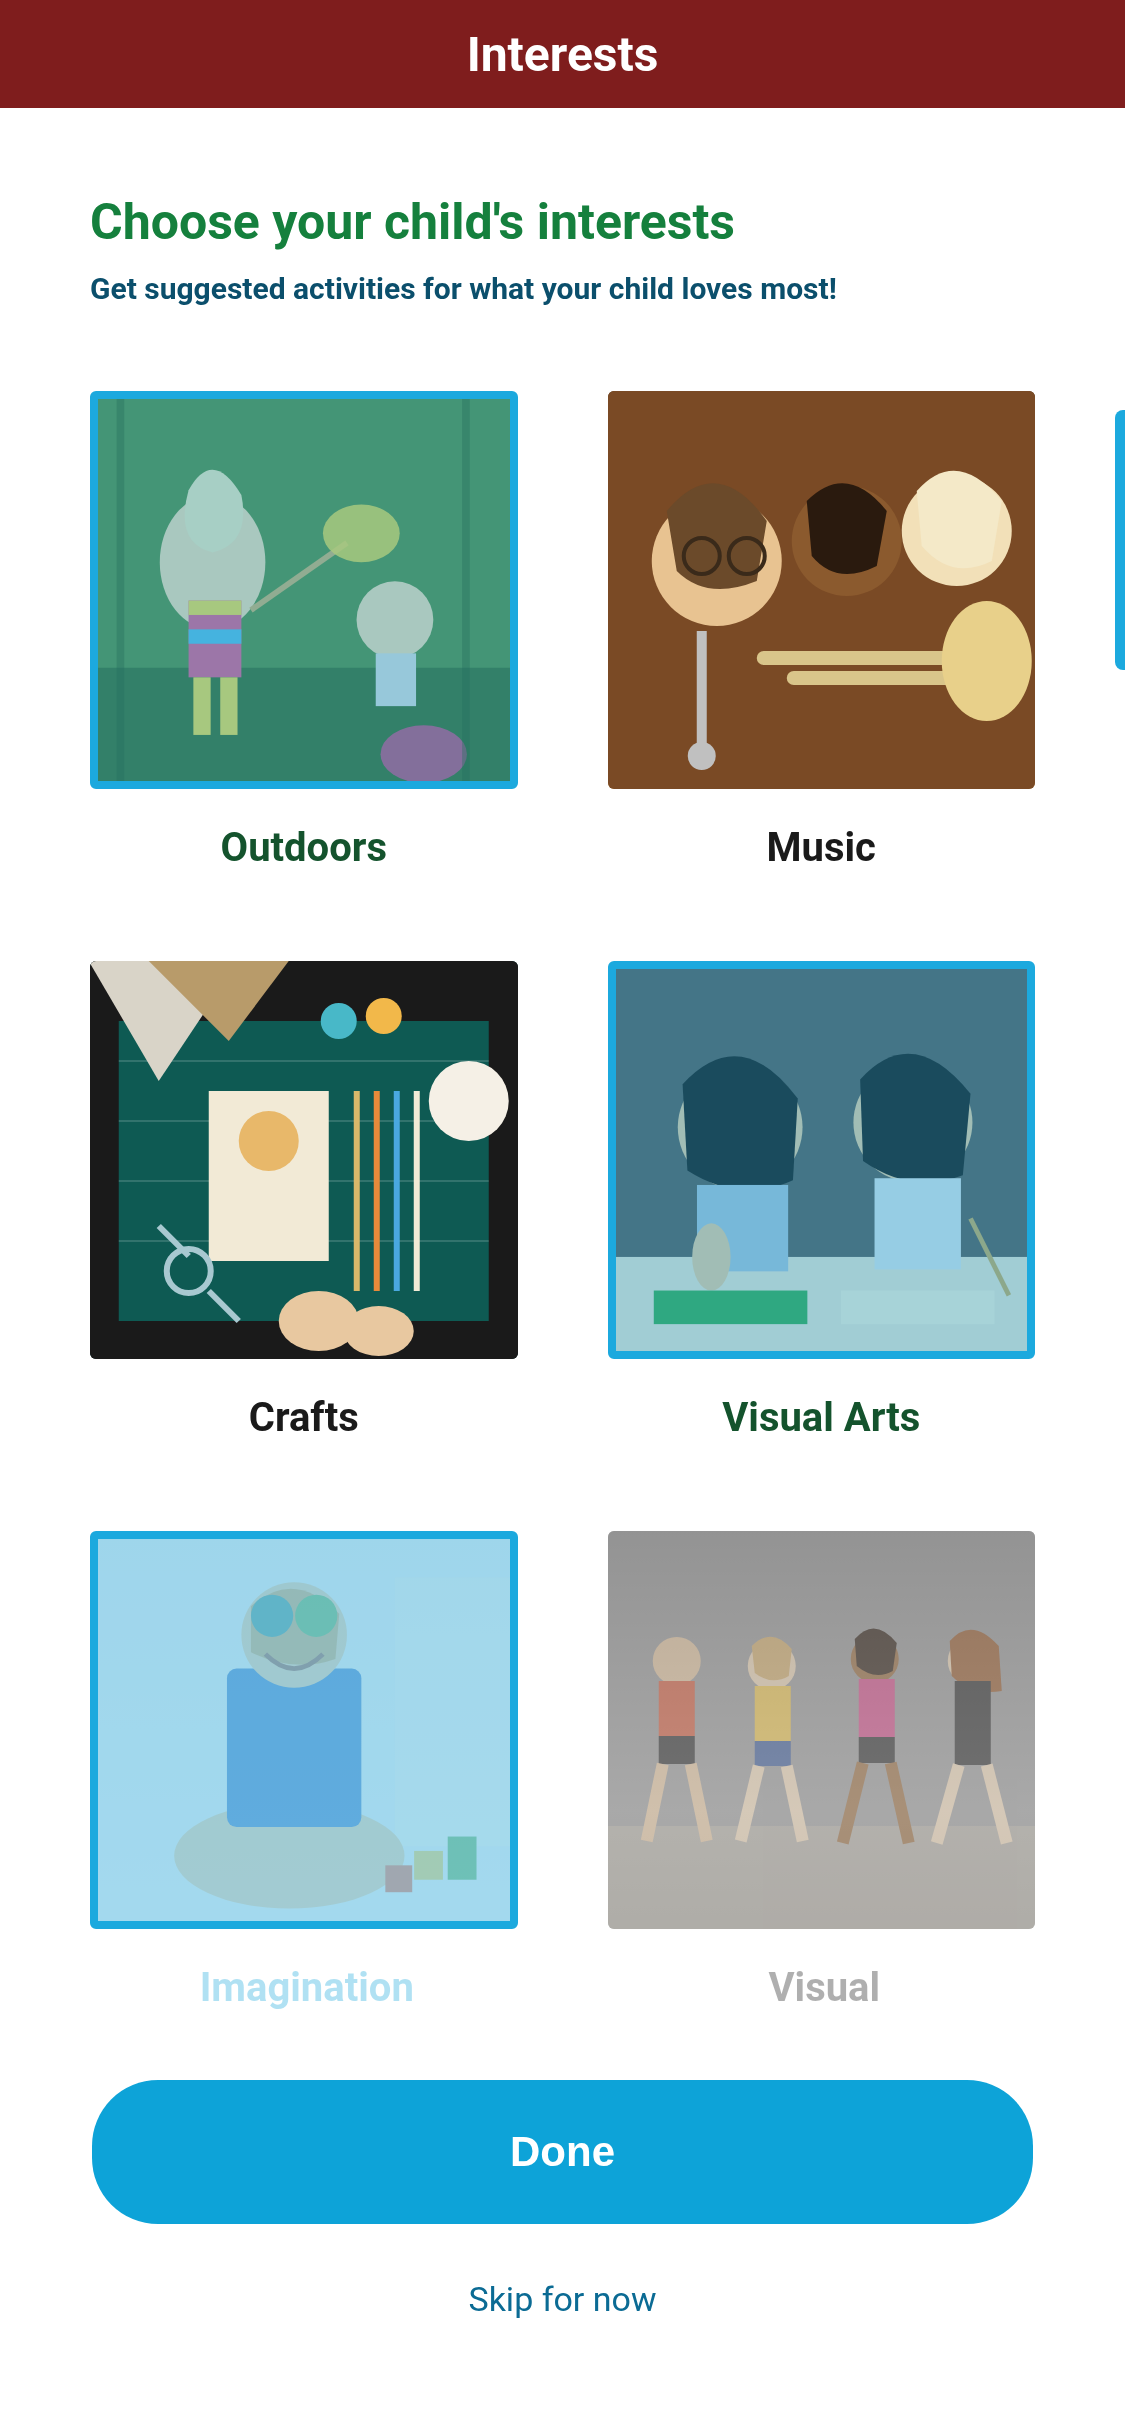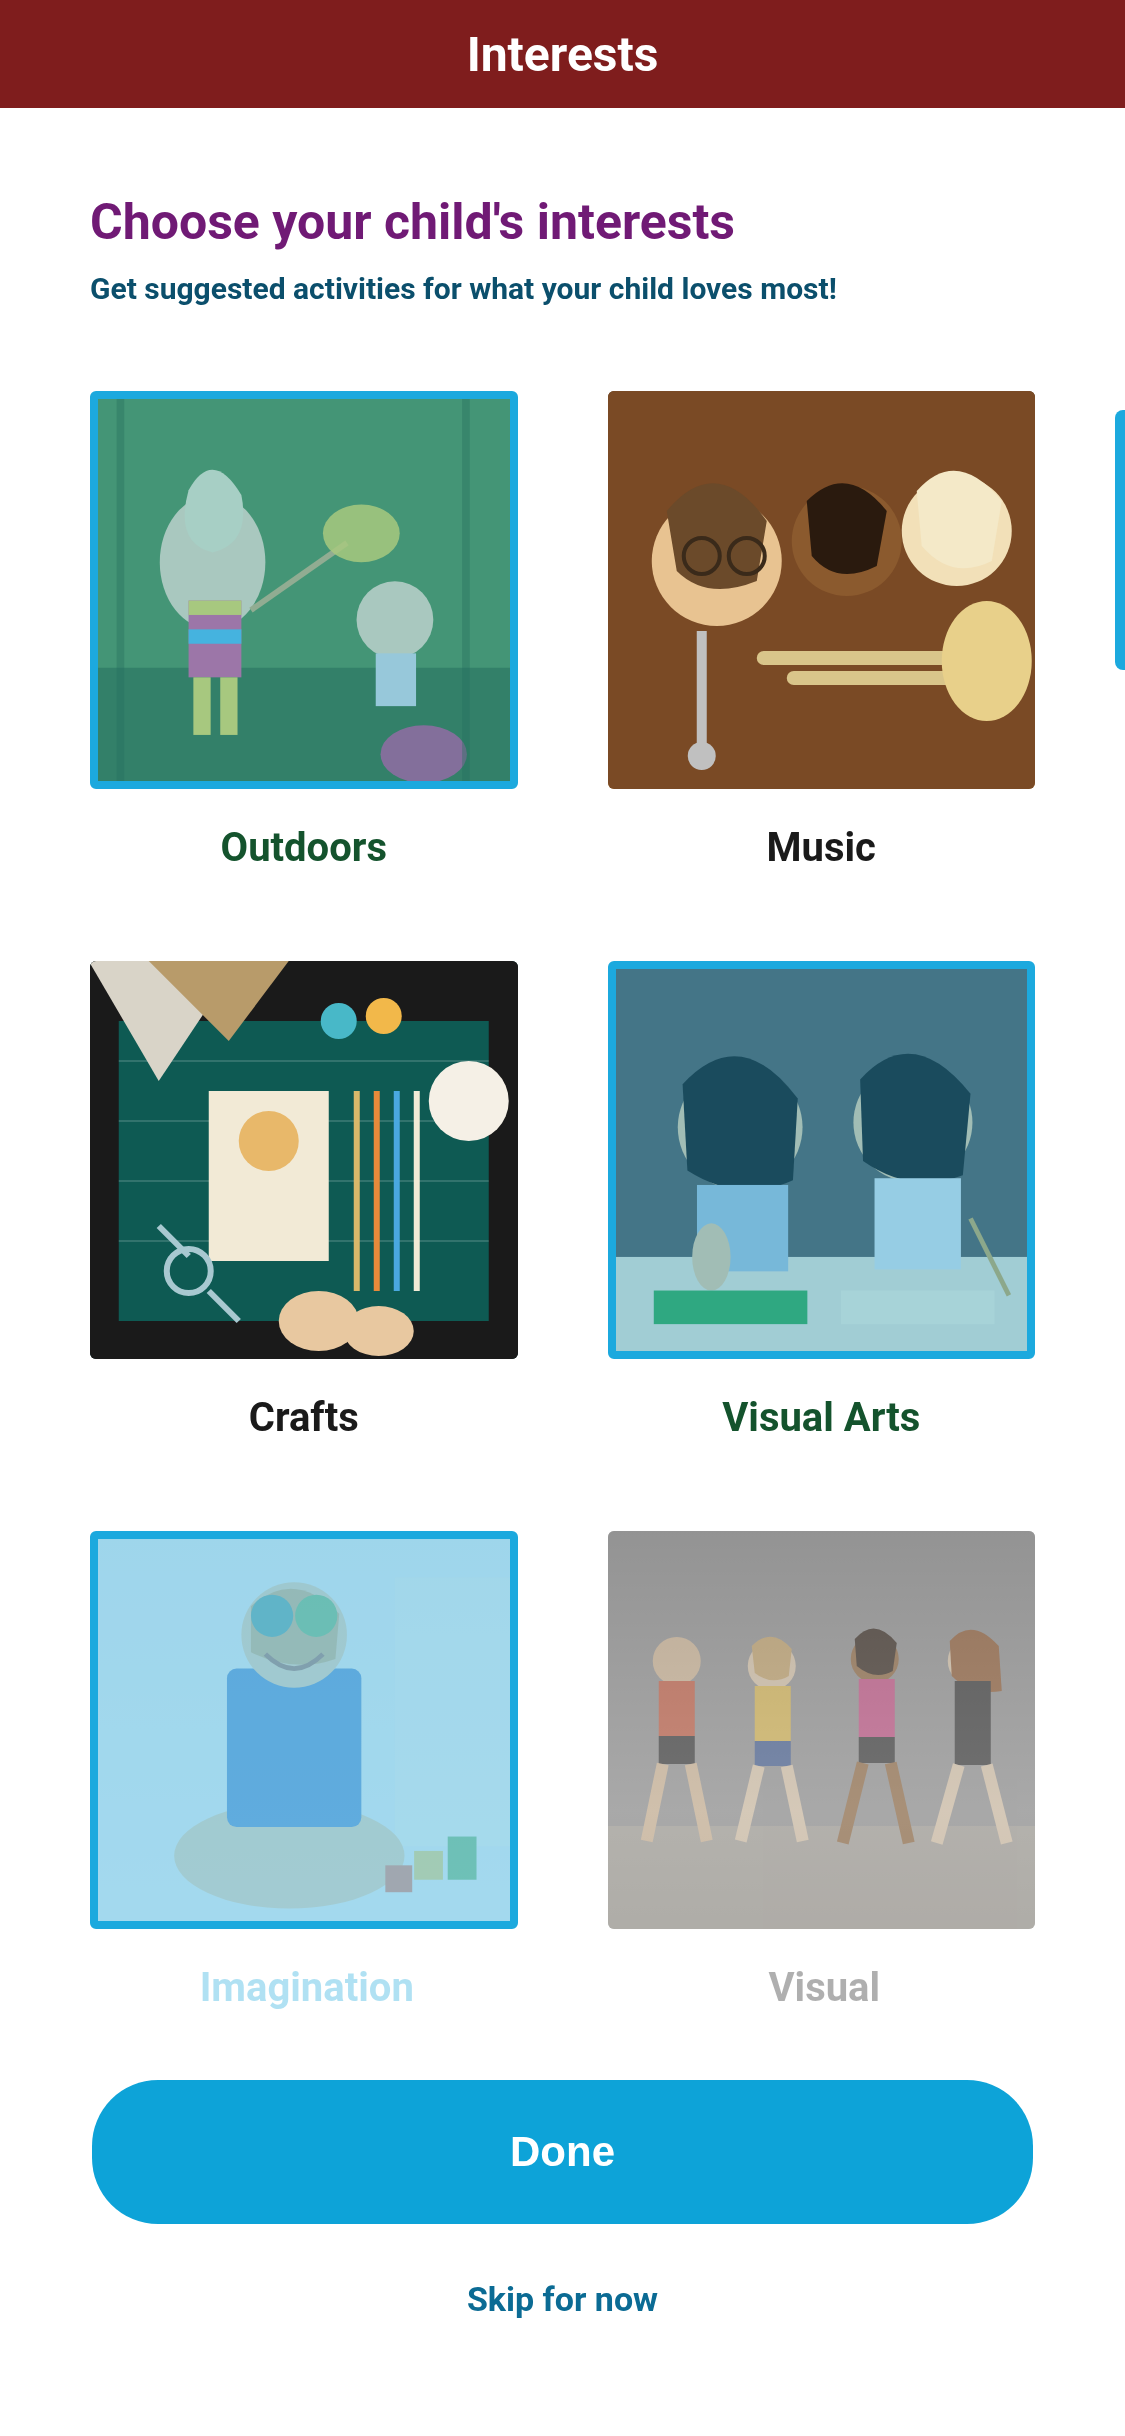--- a/index.html
+++ b/index.html
@@ -18,21 +18,21 @@
     font-size: 48px;
     font-weight: 700;
   }
   
   .content {
     padding: 85px 90px 0 90px;
     position: relative;
   }
   
   .heading {
-    color: #701a75;
+    color: #15803d;
     font-size: 50px;
     font-weight: 700;
     margin-bottom: 20px;
   }
   .subheading {
     color: #0b4f6c;
     font-size: 30px;
     font-weight: 700;
     margin-bottom: 85px;
   }
@@ -124,21 +124,21 @@
     border-radius: 66px;
     color: #fff;
     font-size: 42px;
     font-weight: 700;
     cursor: pointer;
   }
   .skip-link {
     margin-top: 55px;
     color: #0b6b94;
     font-size: 34px;
-    font-weight: 700;
+    font-weight: 400;
     cursor: pointer;
   }
   
   
   .svg-fill { width:100%; height:100%; display:block; }
 </style>
 </head>
 <body>
 
 <div class="header">

